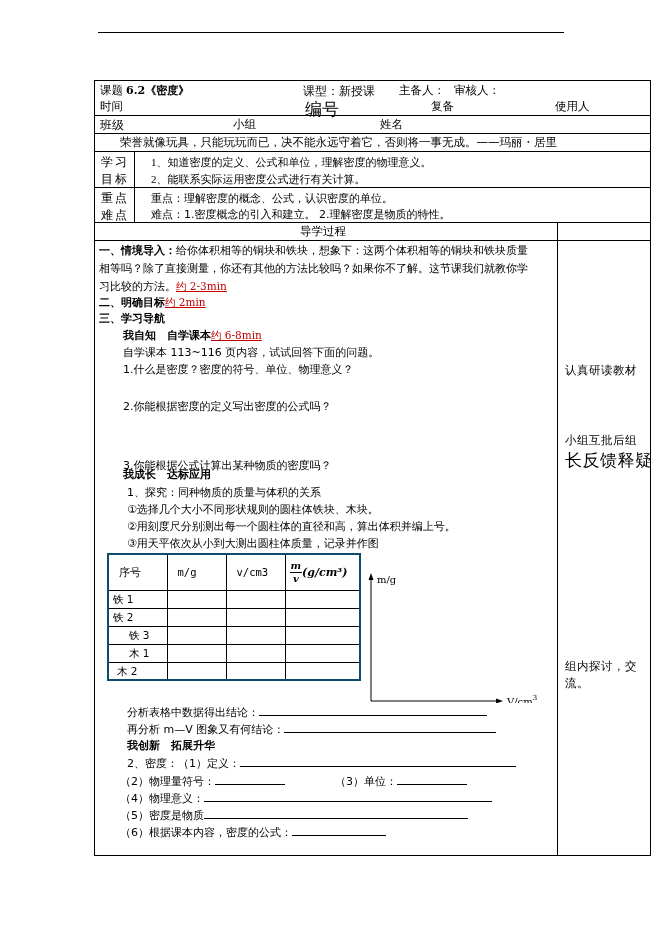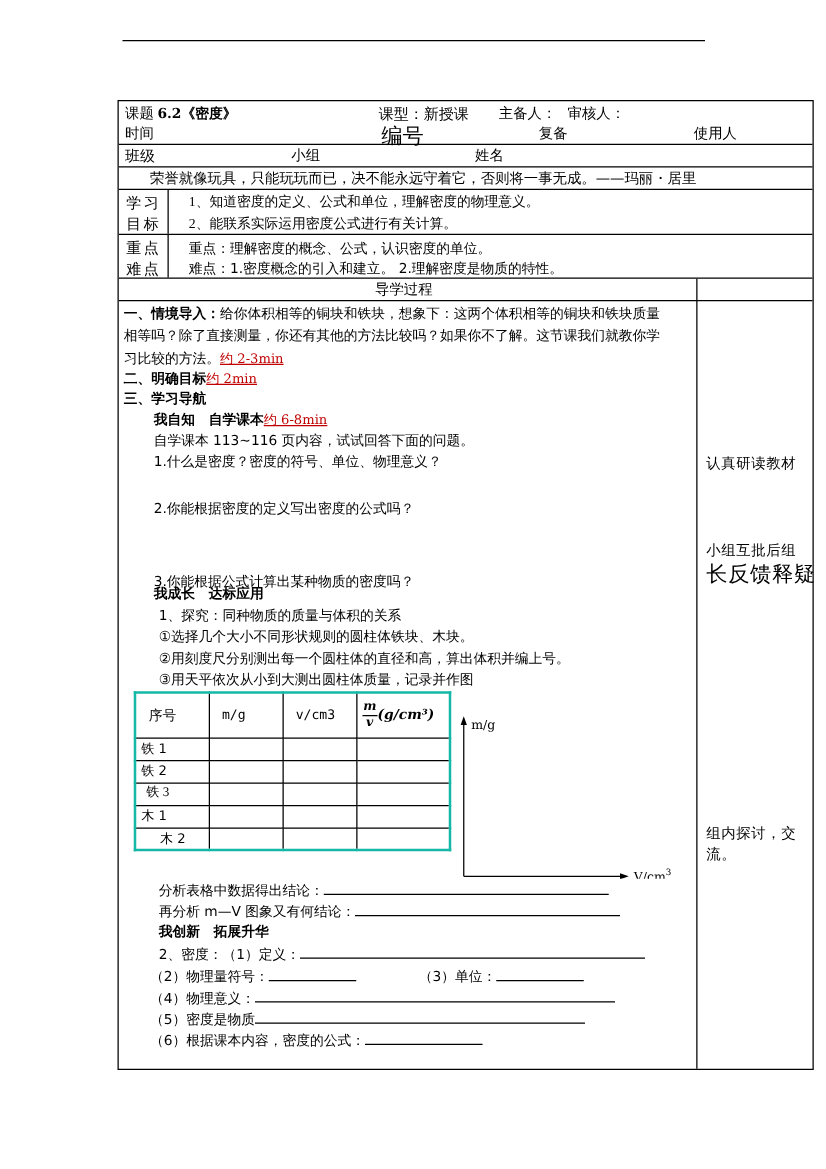--- a/index.html
+++ b/index.html
@@ -32,21 +32,21 @@
     .vdiv { position: absolute; top: 142px; bottom: 0; left: 462px; width: 1px; background: #000; }
 
     .b { font-weight: bold; }
     .red { color: #c00000; text-decoration: underline; font-family: "DejaVu Serif", serif; font-size: 10.5px; }
     .serif { font-family: "DejaVu Serif", serif; }
 
     .body-text { font-size: 11px; }
     .fill-line { display: inline-block; border-bottom: 1px solid #000; height: 10px; vertical-align: baseline; }
 
     
-    .dtable { position: absolute; left: 12px; top: 472px; border-collapse: collapse; border: 2px solid #14b8a6; }
+    .dtable { position: absolute; left: 12px; top: 472px; border-collapse: collapse; border: 2px solid #0c4a6e; }
     .dtable td { border: 1px solid #000; height: 18px; font-size: 10.5px; padding: 0 0 0 10px; }
     .dtable .hdr td { height: 36px; }
     .dtable td.c0 { width: 59px; }
     .dtable td.c1 { width: 59px; }
     .dtable td.c2 { width: 59px; }
     .dtable td.c3 { width: 75px; }
     .mono { font-family: "DejaVu Sans Mono", monospace; font-size: 9.5px; }
     .frac { display: inline-flex; flex-direction: column; align-items: center; vertical-align: middle; font-family: "DejaVu Serif", serif; font-style: italic; font-weight: bold; font-size: 10px; }
     .frac .num { border-bottom: 1px solid #000; padding: 0 1px; line-height: 12px; }
     .frac .den { line-height: 12px; }
@@ -151,33 +151,33 @@
           <td></td>
           <td></td>
         </tr>
     <tr>
           <td style="padding-left:4px;">铁 2</td>
           <td></td>
           <td></td>
           <td></td>
         </tr>
     <tr>
-          <td style="padding-left:8px;font-family:Liberation Serif, serif;">铁 3</td>
-          <td></td>
-          <td></td>
-          <td></td>
-        </tr>
-    <tr>
-          <td style="padding-left:4px;">木 1</td>
-          <td></td>
-          <td></td>
-          <td></td>
-        </tr>
-    <tr>
-          <td style="padding-left:19px;">木 2</td>
+          <td style="padding-left:20px;">铁 3</td>
+          <td></td>
+          <td></td>
+          <td></td>
+        </tr>
+    <tr>
+          <td style="padding-left:20px;">木 1</td>
+          <td></td>
+          <td></td>
+          <td></td>
+        </tr>
+    <tr>
+          <td style="padding-left:8px;">木 2</td>
           <td></td>
           <td></td>
           <td></td>
         </tr>
   </tbody>
     </table>
 
   <svg class="axes" width="190" height="152" viewBox="0 0 190 152">
     <line x1="8" y1="150" x2="8" y2="26" stroke="#000" stroke-width="1"></line>
     <polygon points="8,22 5.5,29 10.5,29" fill="#000"></polygon>

